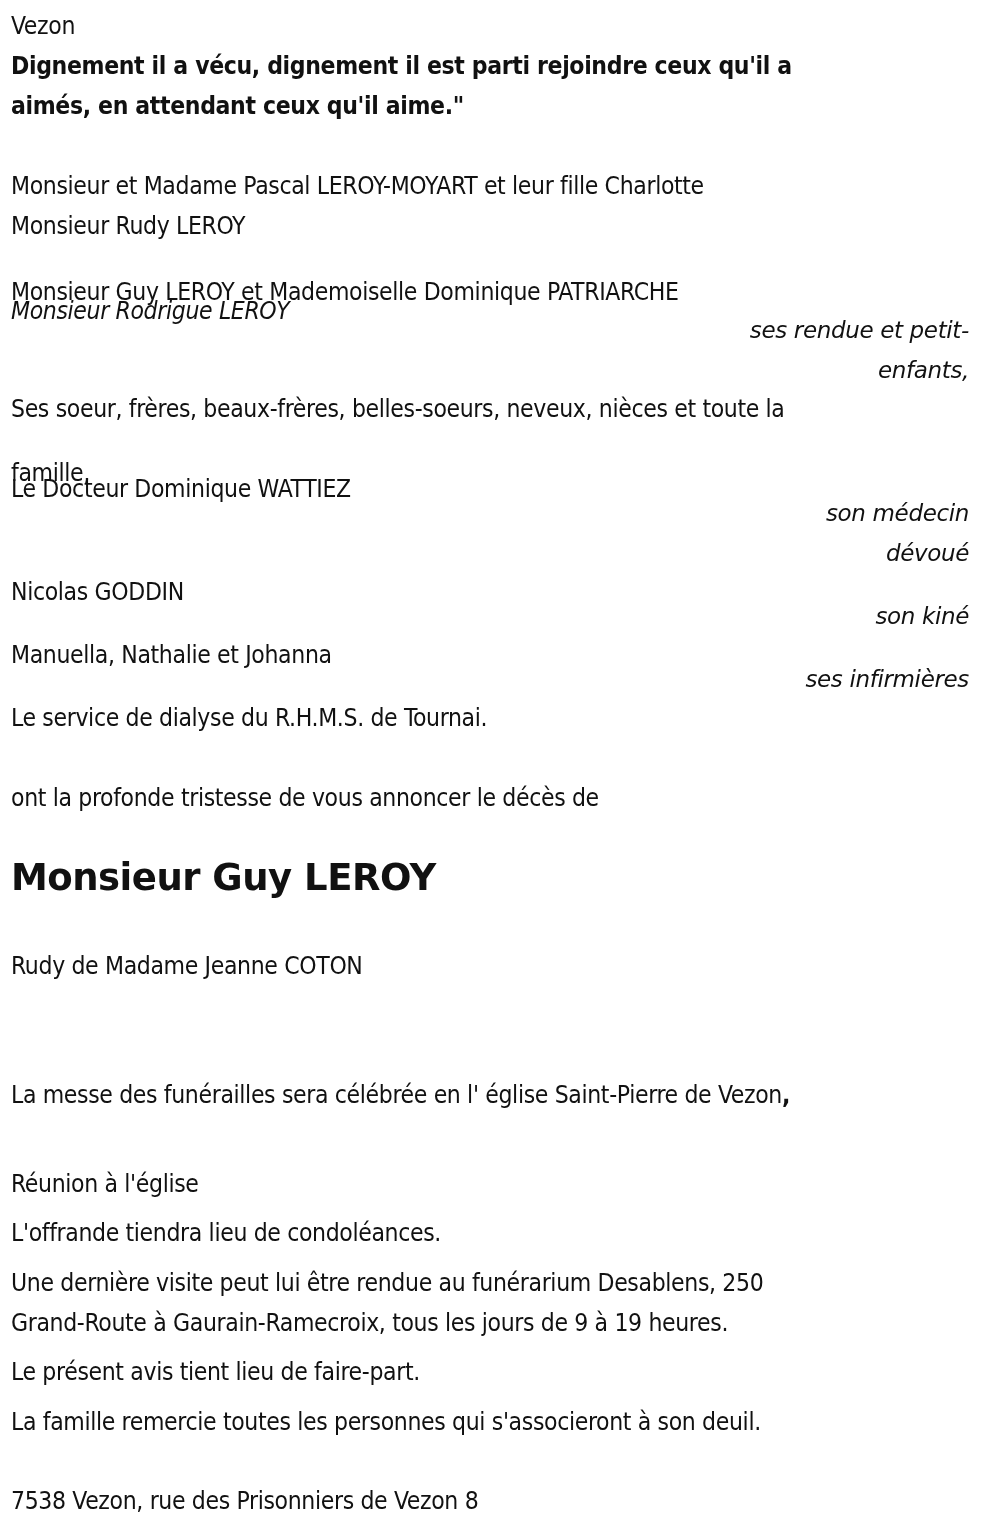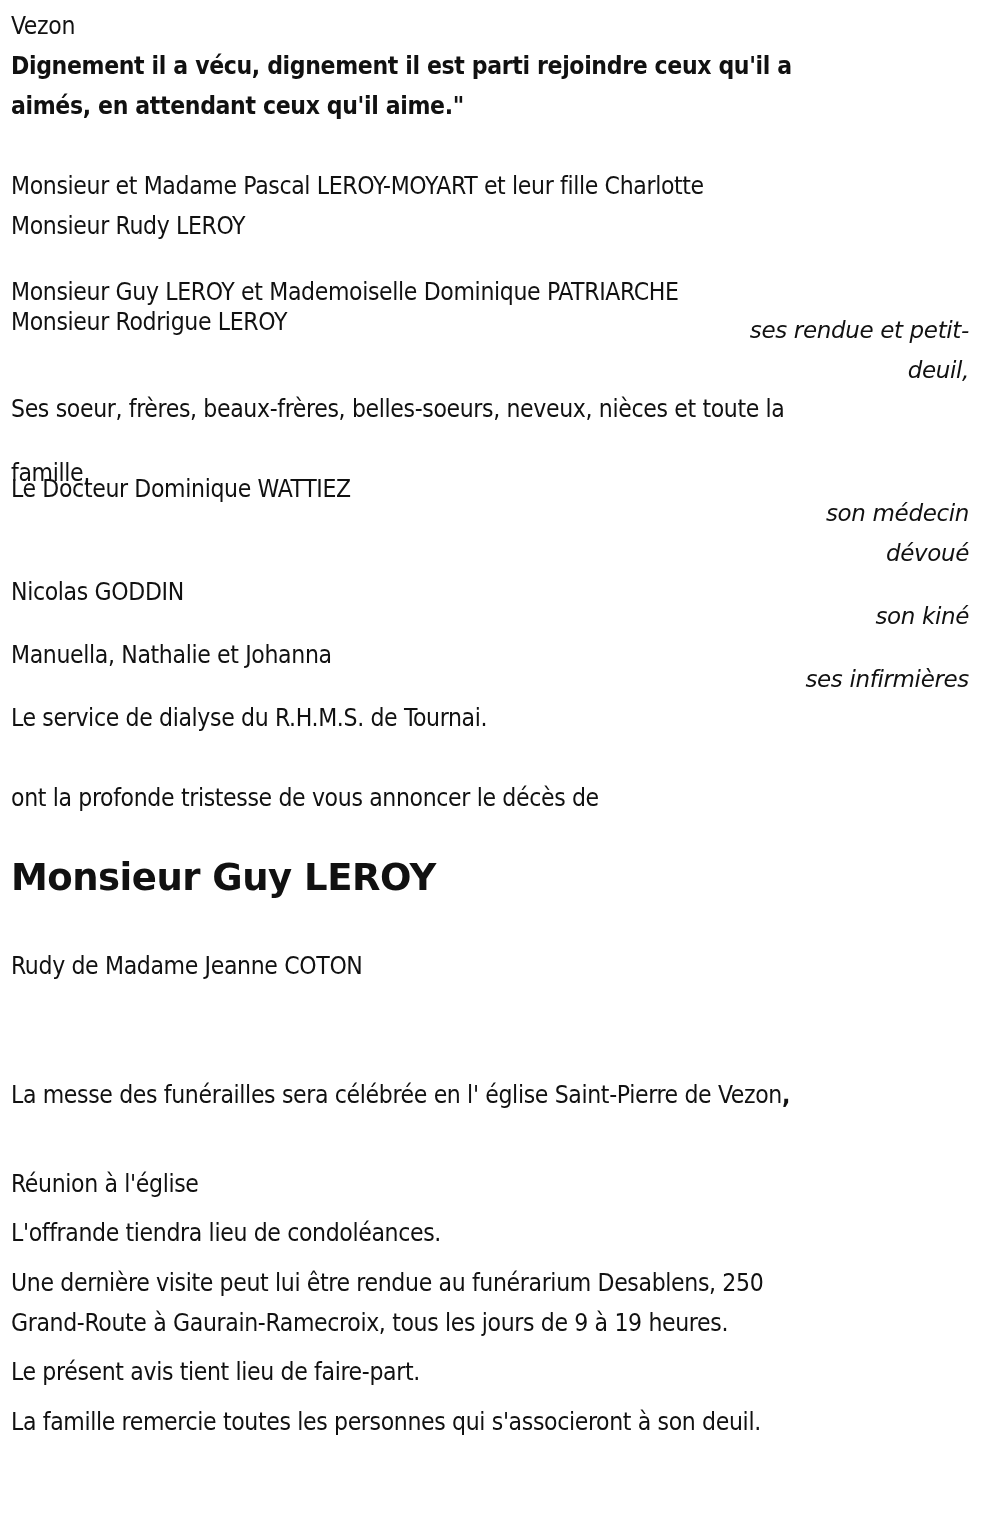--- a/index.html
+++ b/index.html
@@ -54,23 +54,23 @@
 
 <div class="page">
 
   <div class="line" style="top:6px;">Vezon</div>
   <div class="line bold" style="top:46px;text-align:right;">Dignement il a vécu, dignement il est parti rejoindre ceux qu'il a</div>
   <div class="line bold" style="top:86px;">aimés, en attendant ceux qu'il aime."</div>
 
   <div class="line" style="top:166px;">Monsieur et Madame Pascal LEROY-MOYART et leur fille Charlotte</div>
   <div class="line" style="top:206px;">Monsieur Rudy LEROY</div>
   <div class="line" style="top:246px;margin-top:26px;">Monsieur Guy LEROY et Mademoiselle Dominique PATRIARCHE</div>
-  <div class="line" style="top:302px;">Monsieur Rodrigue LEROY</div>
+  <div class="line" style="top:291px;font-style:italic;">Monsieur Rodrigue LEROY</div>
   <div class="role" style="top:310px;">ses rendue et petit-</div>
-  <div class="role" style="top:350px;">deuil,</div>
+  <div class="role" style="top:350px;">enfants,</div>
 
   <div class="line" style="top:389px;">Ses soeur, frères, beaux-frères, belles-soeurs, neveux, nièces et toute la</div>
   <div class="line" style="top:453px;">famille,</div>
   <div class="line" style="top:469px;">Le Docteur Dominique WATTIEZ</div>
   <div class="role" style="top:493px;">son médecin</div>
   <div class="role" style="top:533px;">dévoué</div>
 
   <div class="line" style="top:572px;">Nicolas GODDIN</div>
   <div class="role" style="top:596px;">son kiné</div>
 
@@ -86,14 +86,15 @@
   <div class="line" style="top:946px;">Rudy de Madame Jeanne COTON</div>
 
   <div class="line" style="top:1075px;"><span>La messe des funérailles sera célébrée en l' église Saint-Pierre de Vezon</span><span class="bold">,</span></div>
   <div class="line" style="top:1164px;">Réunion à l'église</div>
   <div class="line" style="top:1213px;">L'offrande tiendra lieu de condoléances.</div>
   <div class="line" style="top:1263px;">Une dernière visite peut lui être rendue au funérarium Desablens, 250</div>
   <div class="line" style="top:1303px;">Grand-Route à Gaurain-Ramecroix, tous les jours de 9 à 19 heures.</div>
   <div class="line" style="top:1352px;">Le présent avis tient lieu de faire-part.</div>
   <div class="line" style="top:1402px;">La famille remercie toutes les personnes qui s'associeront à son deuil.</div>
 
+  <div class="line" style="top:1481px;">7538 Vezon, rue des Prisonniers de Vezon 8</div>
 
 </div>
 
 </body></html>

